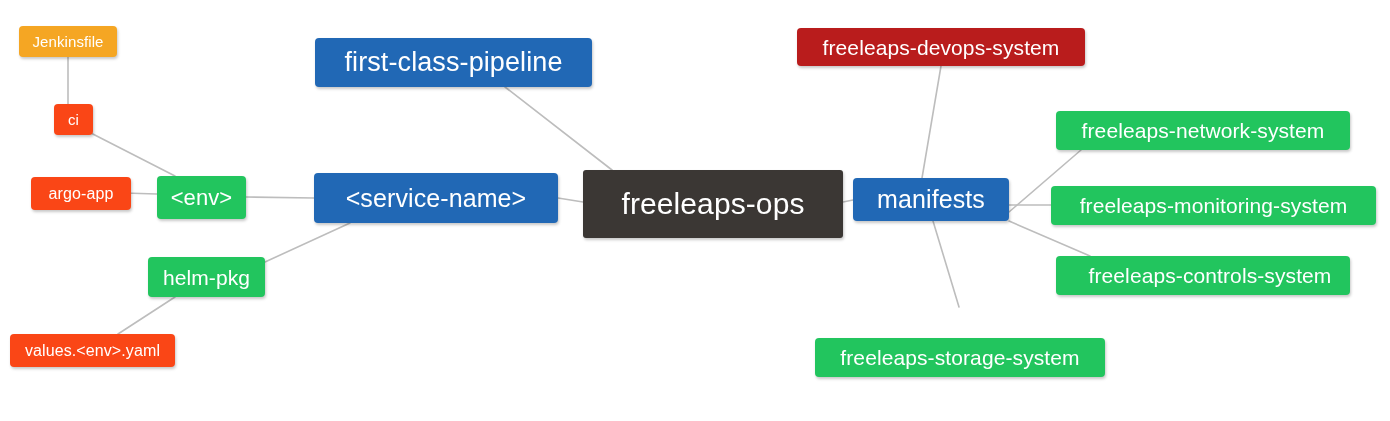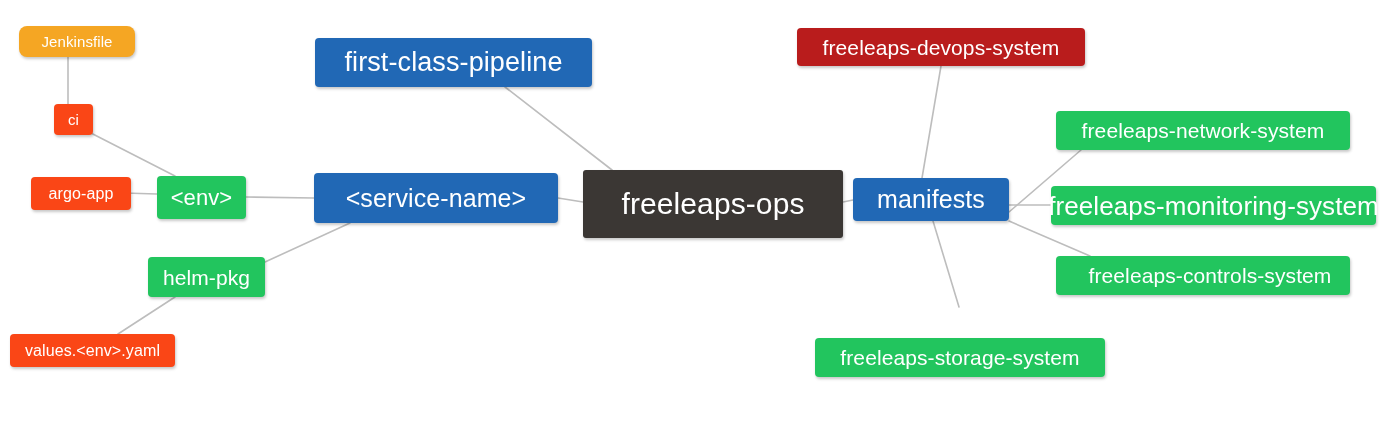--- a/index.html
+++ b/index.html
@@ -79,39 +79,39 @@
       </div>
       <div class="node" style="left: 315px; top: 38px; width: 277px; height: 49px; background: rgb(33, 104, 181); color: rgb(255, 255, 255); font-size: 27px;">
         <span class="node-label">first-class-pipeline</span>
       </div>
       <div class="node" style="left: 157px; top: 176px; width: 89px; height: 43px; background: rgb(34, 197, 94); color: rgb(255, 255, 255); font-size: 22px;">
         <span class="node-label">&lt;env&gt;</span>
       </div>
       <div class="node" style="left: 148px; top: 257px; width: 117px; height: 40px; background: rgb(34, 197, 94); color: rgb(255, 255, 255); font-size: 21px;">
         <span class="node-label">helm-pkg</span>
       </div>
-      <div class="node" style="left: 19px; top: 26px; width: 116px; height: 31px; background: rgb(245, 166, 35); color: rgb(255, 255, 255); font-size: 15px; border-radius: 8px;">
+      <div class="node" style="left: 19px; top: 26px; width: 98px; height: 31px; background: rgb(245, 166, 35); color: rgb(255, 255, 255); font-size: 15px;">
         <span class="node-label">Jenkinsfile</span>
       </div>
       <div class="node" style="left: 54px; top: 104px; width: 39px; height: 31px; background: rgb(250, 70, 22); color: rgb(255, 255, 255); font-size: 15px;">
         <span class="node-label">ci</span>
       </div>
       <div class="node" style="left: 31px; top: 177px; width: 100px; height: 33px; background: rgb(250, 70, 22); color: rgb(255, 255, 255); font-size: 16px;">
         <span class="node-label">argo-app</span>
       </div>
       <div class="node" style="left: 10px; top: 334px; width: 165px; height: 33px; background: rgb(250, 70, 22); color: rgb(255, 255, 255); font-size: 16px;">
         <span class="node-label">values.&lt;env&gt;.yaml</span>
       </div>
       <div class="node" style="left: 797px; top: 28px; width: 288px; height: 38px; background: #b91c1c; color: rgb(255, 255, 255); font-size: 21px;">
         <span class="node-label">freeleaps-devops-system</span>
       </div>
       <div class="node" style="left: 1056px; top: 111px; width: 294px; height: 39px; background: rgb(34, 197, 94); color: rgb(255, 255, 255); font-size: 21px;">
         <span class="node-label">freeleaps-network-system</span>
       </div>
-      <div class="node" style="left: 1051px; top: 186px; width: 325px; height: 39px; background: rgb(34, 197, 94); color: rgb(255, 255, 255); font-size: 26px;">
+      <div class="node" style="left: 1051px; top: 186px; width: 325px; height: 39px; background: rgb(34, 197, 94); color: rgb(255, 255, 255); font-size: 21px;">
         <span class="node-label">freeleaps-monitoring-system</span>
       </div>
       <div class="node" style="left: 1056px; top: 256px; width: 294px; height: 39px; background: rgb(34, 197, 94); color: rgb(255, 255, 255); font-size: 21px; padding-left: 14px;">
         <span class="node-label">freeleaps-controls-system</span>
       </div>
       <div class="node" style="left: 815px; top: 307px; width: 290px; height: 39px; background: rgb(34, 197, 94); color: rgb(255, 255, 255); font-size: 21px; margin-top: 31px;">
         <span class="node-label">freeleaps-storage-system</span>
       </div>
     </div>
 </div>

